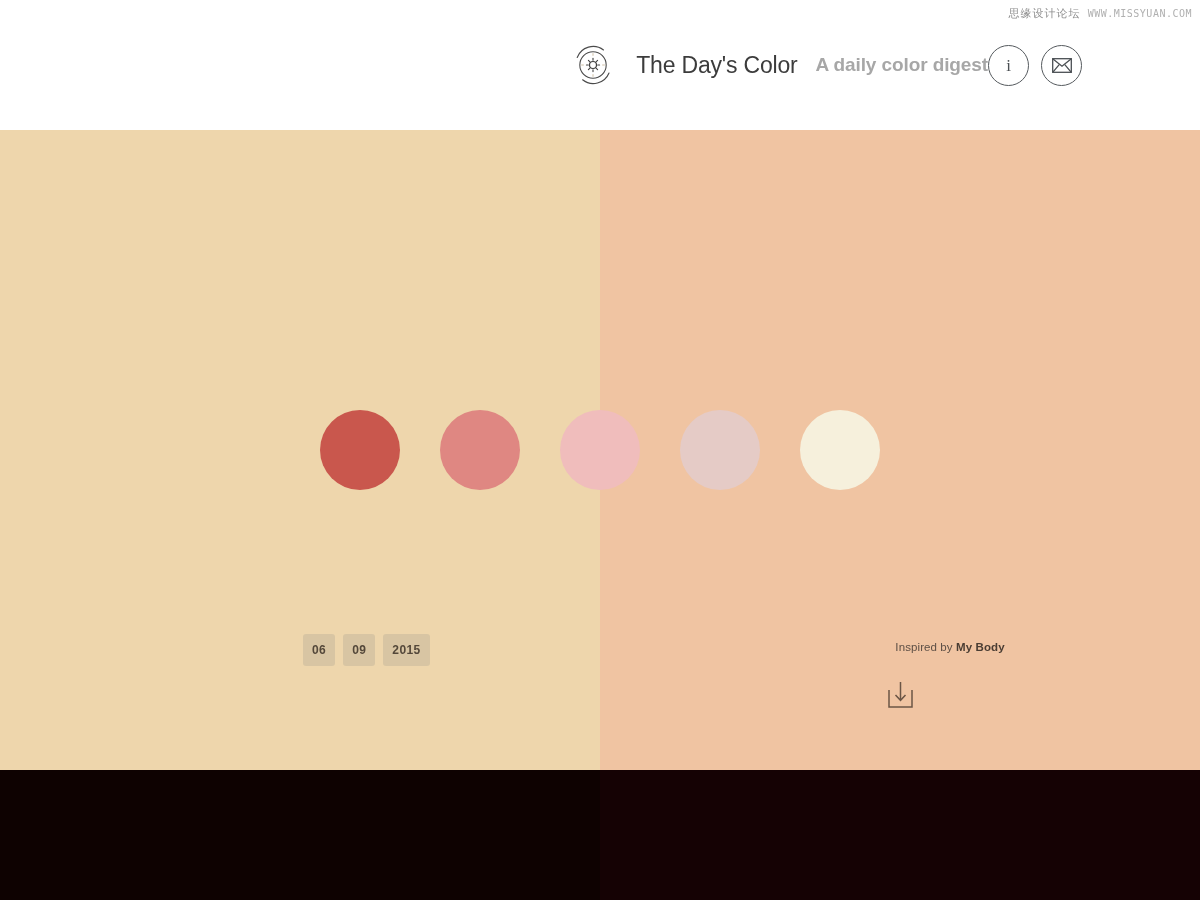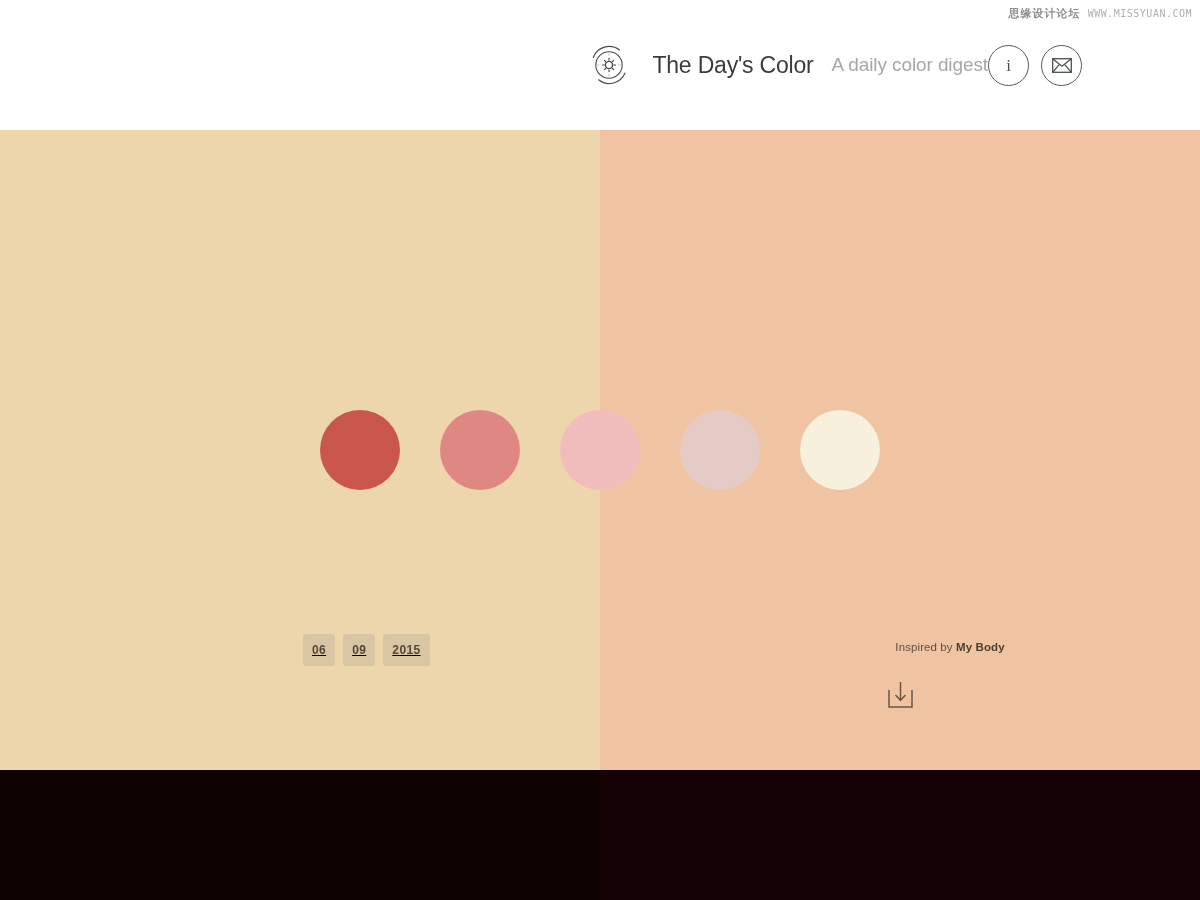--- a/index.html
+++ b/index.html
@@ -26,21 +26,21 @@
     top: 6px;
     right: 8px;
     font-family: "DejaVu Sans Mono", monospace;
     font-size: 11px;
     letter-spacing: 0.5px;
     color: #a8a8a8;
     white-space: nowrap;
     z-index: 50;
     user-select: none;
   }
-  .watermark .wm-cn { color: #8f8f8f; letter-spacing: 1px; font-weight: bold; }
+  .watermark .wm-cn { color: #8f8f8f; letter-spacing: 1px; }
   .watermark .wm-url { color: #b0b0b0; font-size: 10px; text-align: right; }
 
   
   .header {
     position: absolute;
     top: 0; left: 0;
     width: 1200px;
     height: 130px;
     background: #ffffff;
     display: flex;
@@ -66,21 +66,21 @@
   .brand-title {
     font-size: 23px;
     font-weight: 400;
     color: #3c3c3c;
     letter-spacing: -0.2px;
     white-space: nowrap;
   }
 
   .brand-tagline {
     font-size: 19px;
-    font-weight: 400;
+    font-weight: 700;
     color: #a7a7a7;
     letter-spacing: -0.1px;
     white-space: nowrap;
     margin-left: 18px;
   }
 
   .header-actions {
     display: flex;
     align-items: center;
     gap: 12px;
@@ -137,21 +137,20 @@
     cursor: pointer;
   }
 
   
   .date-row {
     position: absolute;
     left: 303px;
     top: 504px;
     display: flex;
     gap: 8px;
-    text-decoration: underline;
   }
   .date-chip {
     background: #d8c5a3;
     color: #54483a;
     border-radius: 3px;
     font-size: 12px;
     font-weight: 700;
     letter-spacing: 0.4px;
     height: 32px;
     min-width: 30px;

